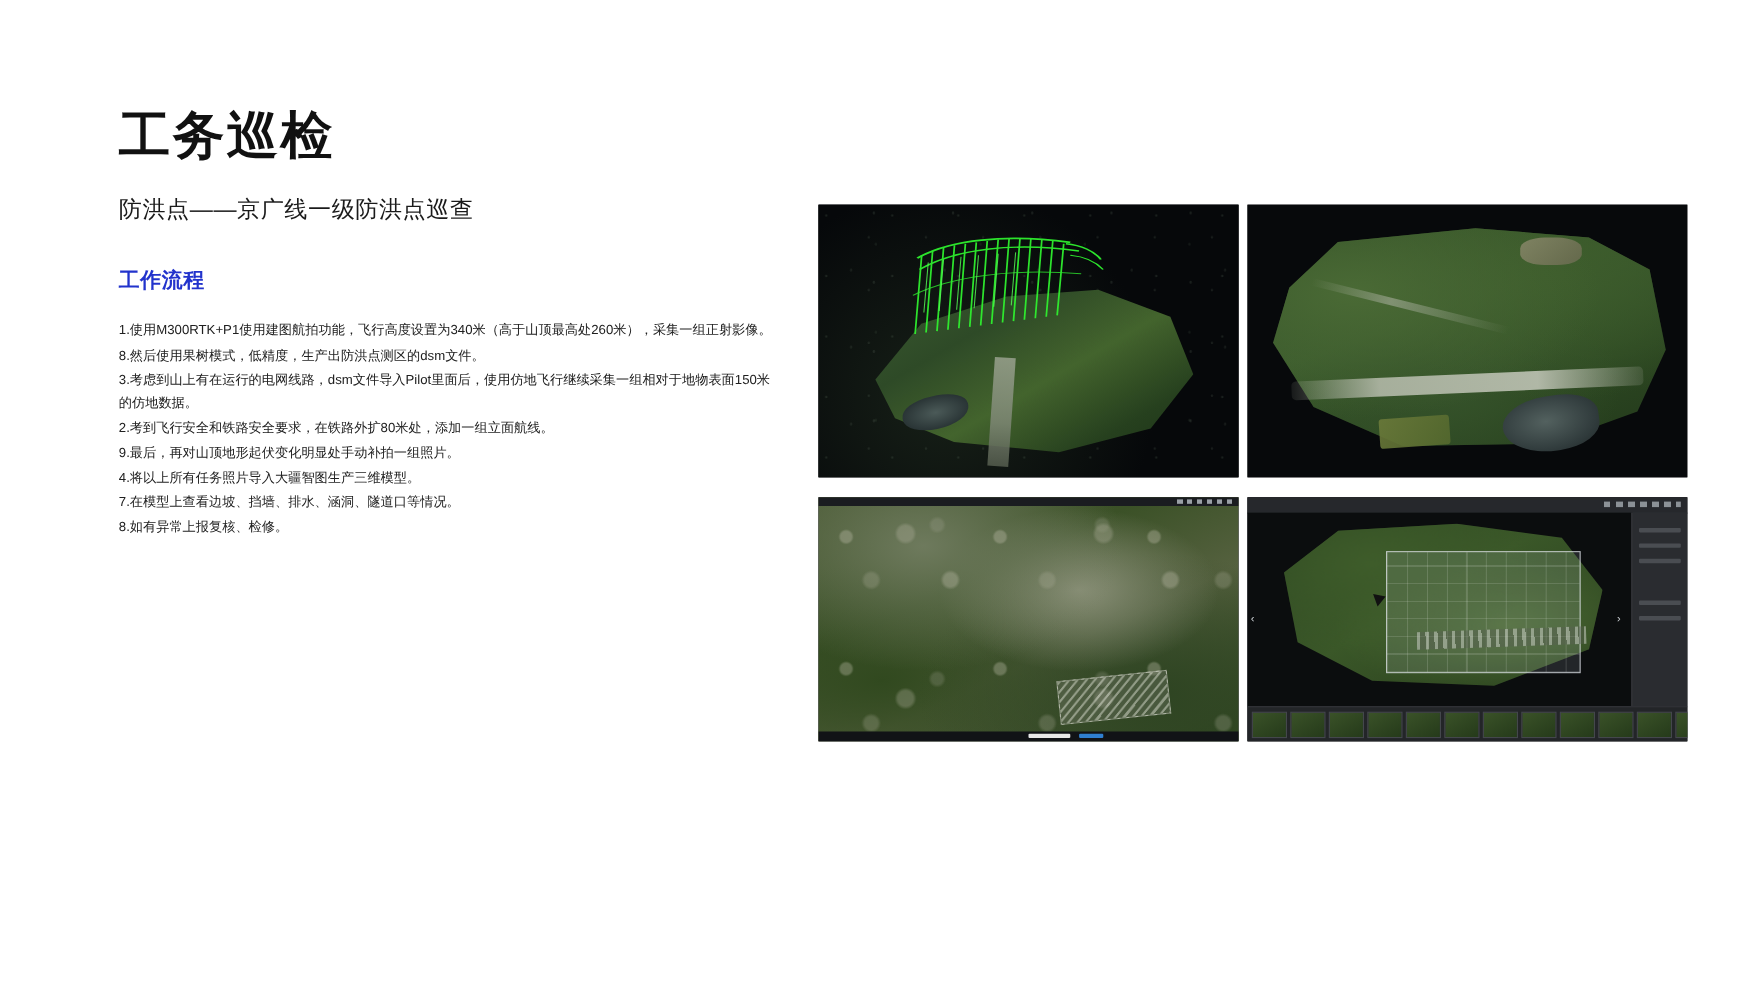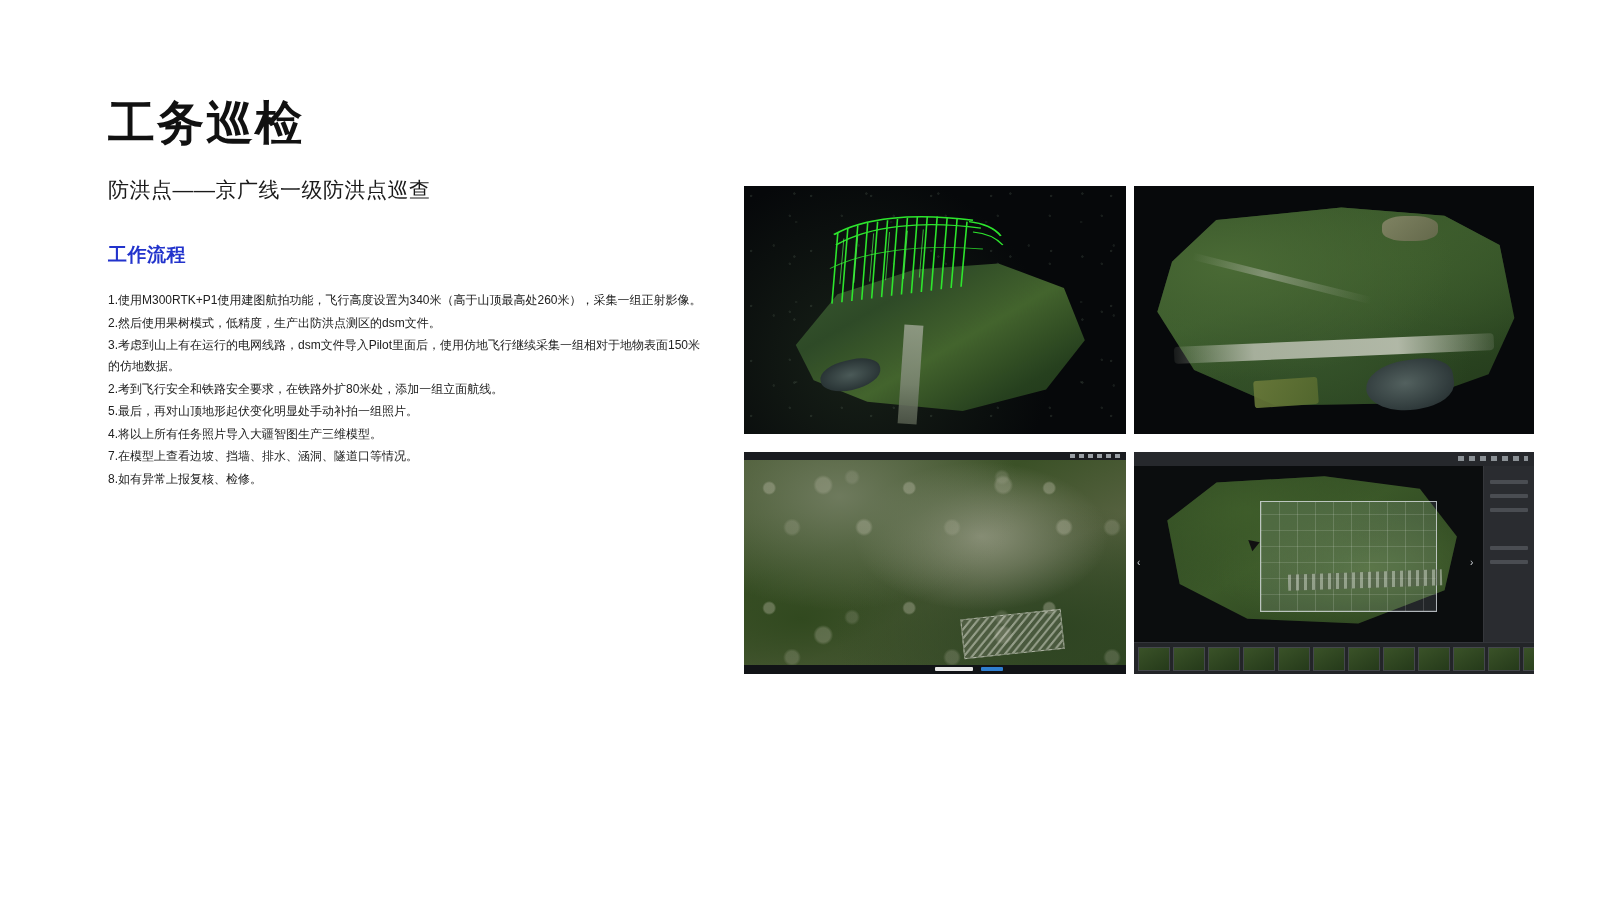--- a/index.html
+++ b/index.html
@@ -349,24 +349,24 @@
 <body>
 
 <div class="slide">
 
   <div class="left-col">
     <h1 class="title">工务巡检</h1>
     <h2 class="subtitle">防洪点——京广线一级防洪点巡查</h2>
     <h3 class="section-head">工作流程</h3>
     <ul class="steps">
       <li>1.使用M300RTK+P1使用建图航拍功能，飞行高度设置为340米（高于山顶最高处260米），采集一组正射影像。</li>
-      <li>2.然后使用果树模式，低精度，生产出防洪点测区的dsm文件。</li>
+      <li>8.然后使用果树模式，低精度，生产出防洪点测区的dsm文件。</li>
       <li>3.考虑到山上有在运行的电网线路，dsm文件导入Pilot里面后，使用仿地飞行继续采集一组相对于地物表面150米的仿地数据。</li>
       <li>2.考到飞行安全和铁路安全要求，在铁路外扩80米处，添加一组立面航线。</li>
-      <li>5.最后，再对山顶地形起伏变化明显处手动补拍一组照片。</li>
+      <li>9.最后，再对山顶地形起伏变化明显处手动补拍一组照片。</li>
       <li>4.将以上所有任务照片导入大疆智图生产三维模型。</li>
       <li>7.在模型上查看边坡、挡墙、排水、涵洞、隧道口等情况。</li>
       <li>8.如有异常上报复核、检修。</li>
     </ul>
   </div>
 
   <div class="grid">
 
     <div class="grid-row">
 

